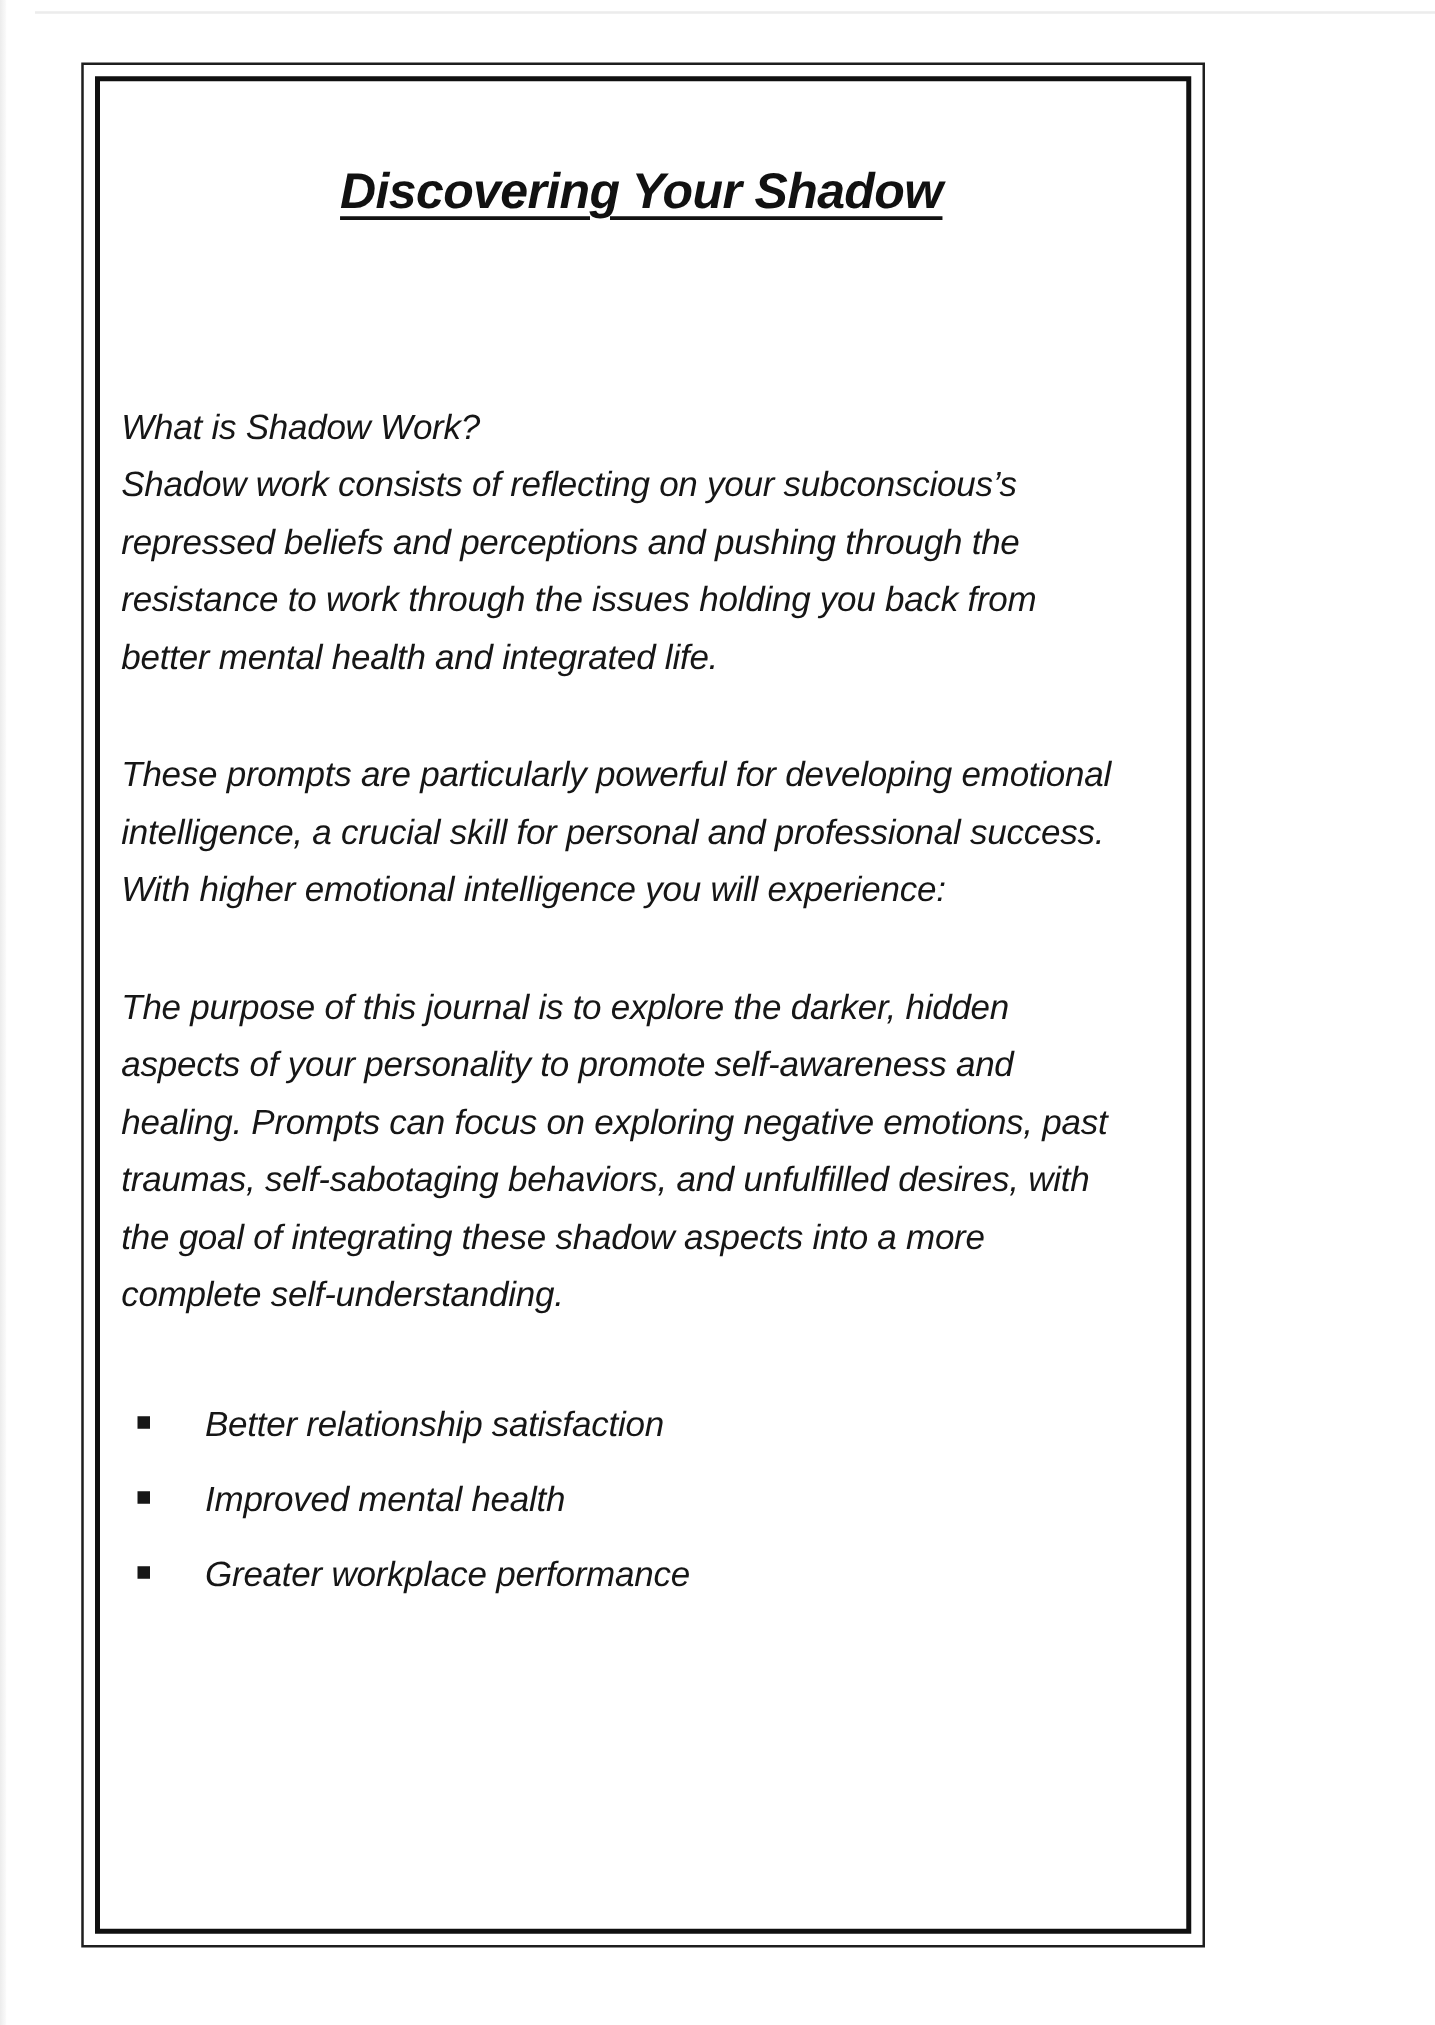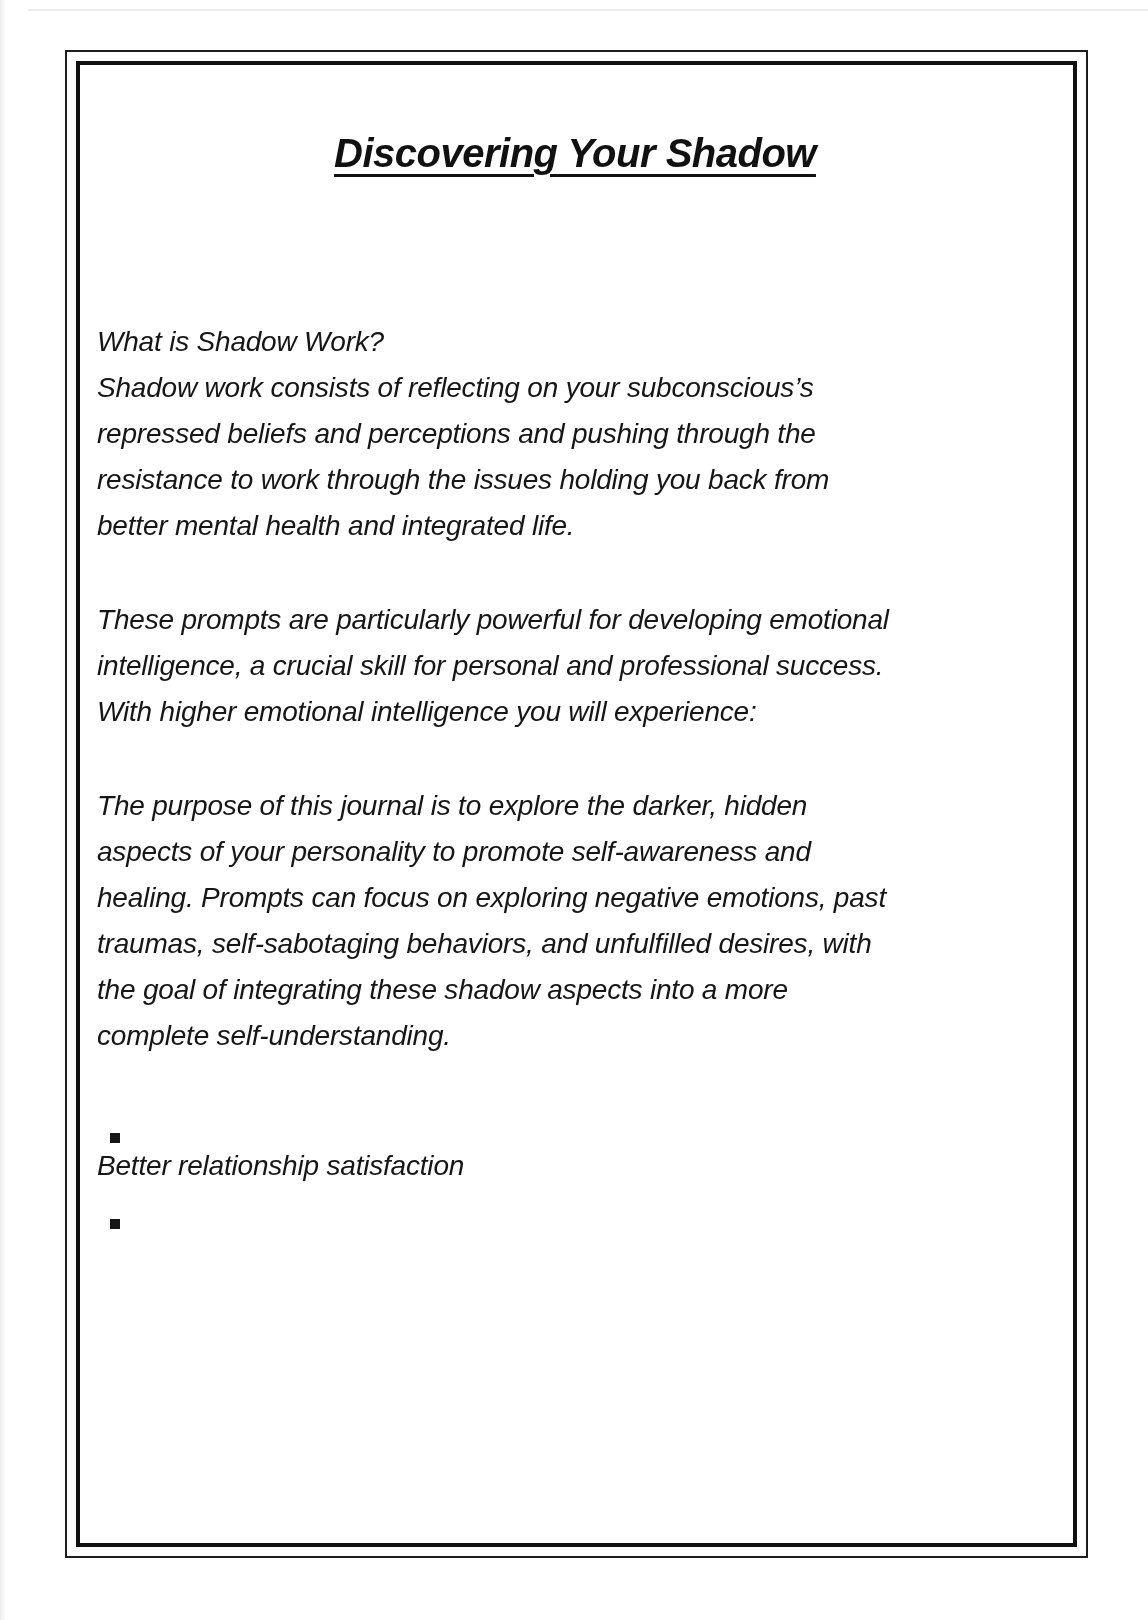--- a/index.html
+++ b/index.html
@@ -27,21 +27,21 @@
     position: absolute;
     left: 28px; top: 9px;
     right: 0; height: 2px;
     background: #ececec;
   }
 
   
   .outer-frame {
     position: absolute;
     left: 65px; top: 50px;
-    width: 1023px; height: 1508px;
+    width: 899px; height: 1508px;
     border: 2px solid #1e1e1e;
     box-sizing: border-box;
   }
   .inner-frame {
     position: absolute;
     inset: 9px;
     border: 4px solid #101010;
     box-sizing: border-box;
     padding: 0 20px 0 17px;
     font-style: italic;
@@ -79,21 +79,20 @@
     padding: 0;
   }
   .bullet-item {
     display: flex;
     align-items: flex-start;
     font-size: 28px;
     line-height: 46px;
     letter-spacing: -0.2px;
     margin: 0 0 14px 0;
     color: #161616;
-    flex-direction: column;
   }
   .bullet-marker {
     flex: none;
     width: 10px;
     height: 10px;
     margin: 16px 44px 0 13px;
     background: #161616;
   }
 </style>
 </head>
@@ -124,17 +123,22 @@
 the goal of integrating these shadow aspects into a more
 complete self-understanding.</p>
 
     <ul class="bullet-list">
       <li class="bullet-item">
         <span class="bullet-marker"></span>
         <span class="bullet-text">Better relationship satisfaction</span>
       </li>
       <li class="bullet-item">
         <span class="bullet-marker"></span>
+        <span class="bullet-text">Improved mental health</span>
+      </li>
+      <li class="bullet-item">
+        <span class="bullet-marker"></span>
+        <span class="bullet-text">Greater workplace performance</span>
       </li>
     </ul>
 
   </div>
 </div>
 
 </body></html>

